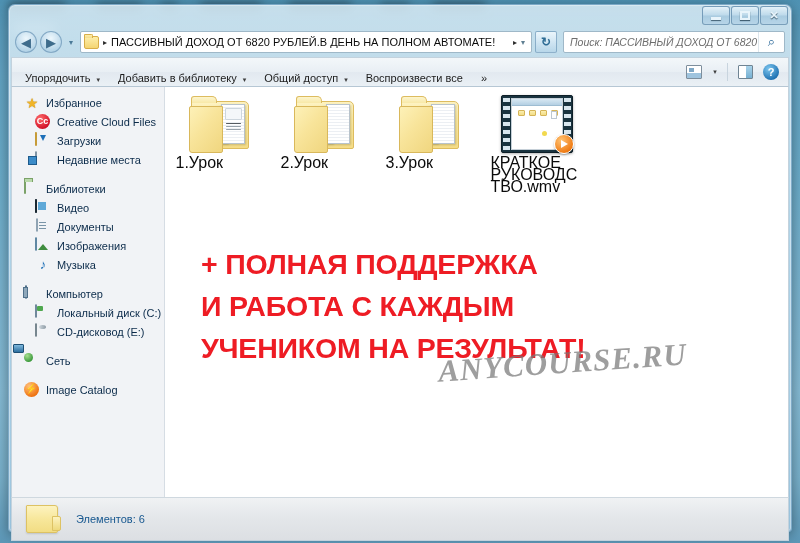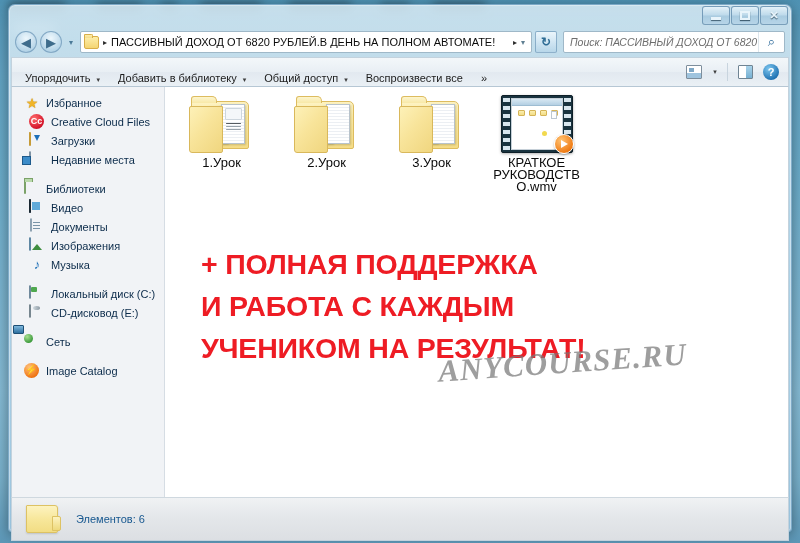--- a/index.html
+++ b/index.html
@@ -295,21 +295,21 @@
   .navgroup { margin-bottom: 10px; }
   .navrow {
     display: flex; align-items: center;
     height: 19px;
     padding-left: 12px;
     font-size: 11px;
     color: #0b2b4a;
     cursor: default;
     white-space: nowrap;
   }
-  .navrow.child { padding-left: 17px; }
+  .navrow.child { padding-left: 23px; }
   .navrow .navlabel { margin-left: 6px; overflow: hidden; text-overflow: ellipsis; }
   .navico { width: 16px; height: 16px; flex: 0 0 16px; position: relative; }
 
   
   .ic-star {
     color: #f0b428; font-size: 14px; line-height: 16px; text-align: center;
     text-shadow: 0 0 1px #a8730a;
   }
   .ic-cc {
     width: 15px; height: 15px; border-radius: 50%;
@@ -459,23 +459,23 @@
   }
   .fileitem {
     width: 105px;
     display: flex;
     flex-direction: column;
     align-items: center;
     cursor: default;
   }
   .filelabel {
     margin-top: 4px;
-    font-size: 13px;
+    font-size: 16px;
     color: #0b0b0b;
-    text-align: center;
+    text-align: left;
     line-height: 12px;
     width: 92px;
     word-wrap: break-word;
   }
 
   
   .folder-doc {
     width: 66px; height: 58px;
     position: relative;
   }
@@ -817,20 +817,24 @@
             <span class="navico"><span class="ic-img"></span></span>
             <span class="navlabel">Изображения</span>
           </div>
           <div class="navrow child">
             <span class="navico ic-music">♪</span>
             <span class="navlabel">Музыка</span>
           </div>
         </div>
 
         <div class="navgroup">
+          <div class="navrow">
+            <span class="navico"><span class="ic-comp"></span></span>
+            <span class="navlabel">Компьютер</span>
+          </div>
           <div class="navrow child">
             <span class="navico"><span class="ic-hdd"></span></span>
             <span class="navlabel">Локальный диск (C:)</span>
           </div>
           <div class="navrow child">
             <span class="navico"><span class="ic-cd"></span></span>
             <span class="navlabel">CD-дисковод (E:)</span>
           </div>
         </div>
 

